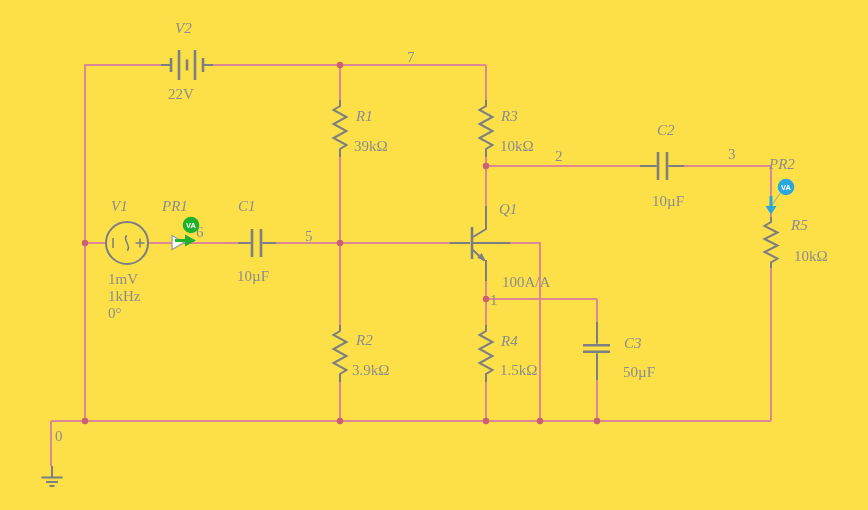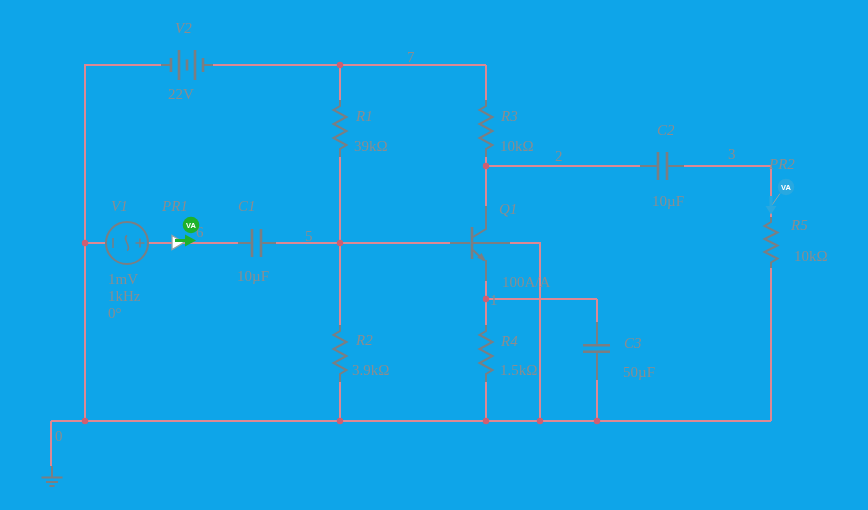--- a/index.html
+++ b/index.html
@@ -1,16 +1,16 @@
 <!DOCTYPE html>
 <html><head>
 <meta charset="utf-8">
 <style>
   html,body{margin:0;padding:0;background:#ffffff;}
-  .canvas{position:relative;width:868px;height:510px;background:#0ea5e9;overflow:hidden;}
+  .canvas{position:relative;width:868px;height:510px;background:#fde047;overflow:hidden;}
   svg{display:block;}
   svg text{font-family:"Liberation Serif", serif;font-size:15px;fill:#8a8d90;}
   svg text.it{font-style:italic;}
   svg text.badge{font-family:"Liberation Sans", sans-serif;font-size:7.5px;font-weight:bold;fill:#ffffff;text-anchor:middle;}
   .wire{stroke:#dd8894;stroke-width:2;fill:none;}
   .comp{stroke:#7b7e82;stroke-width:2;fill:none;}
   .comp-thick{stroke:#7b7e82;stroke-width:2.6;fill:none;}
   .dot{fill:#cd5f73;}
 </style>
 </head>

